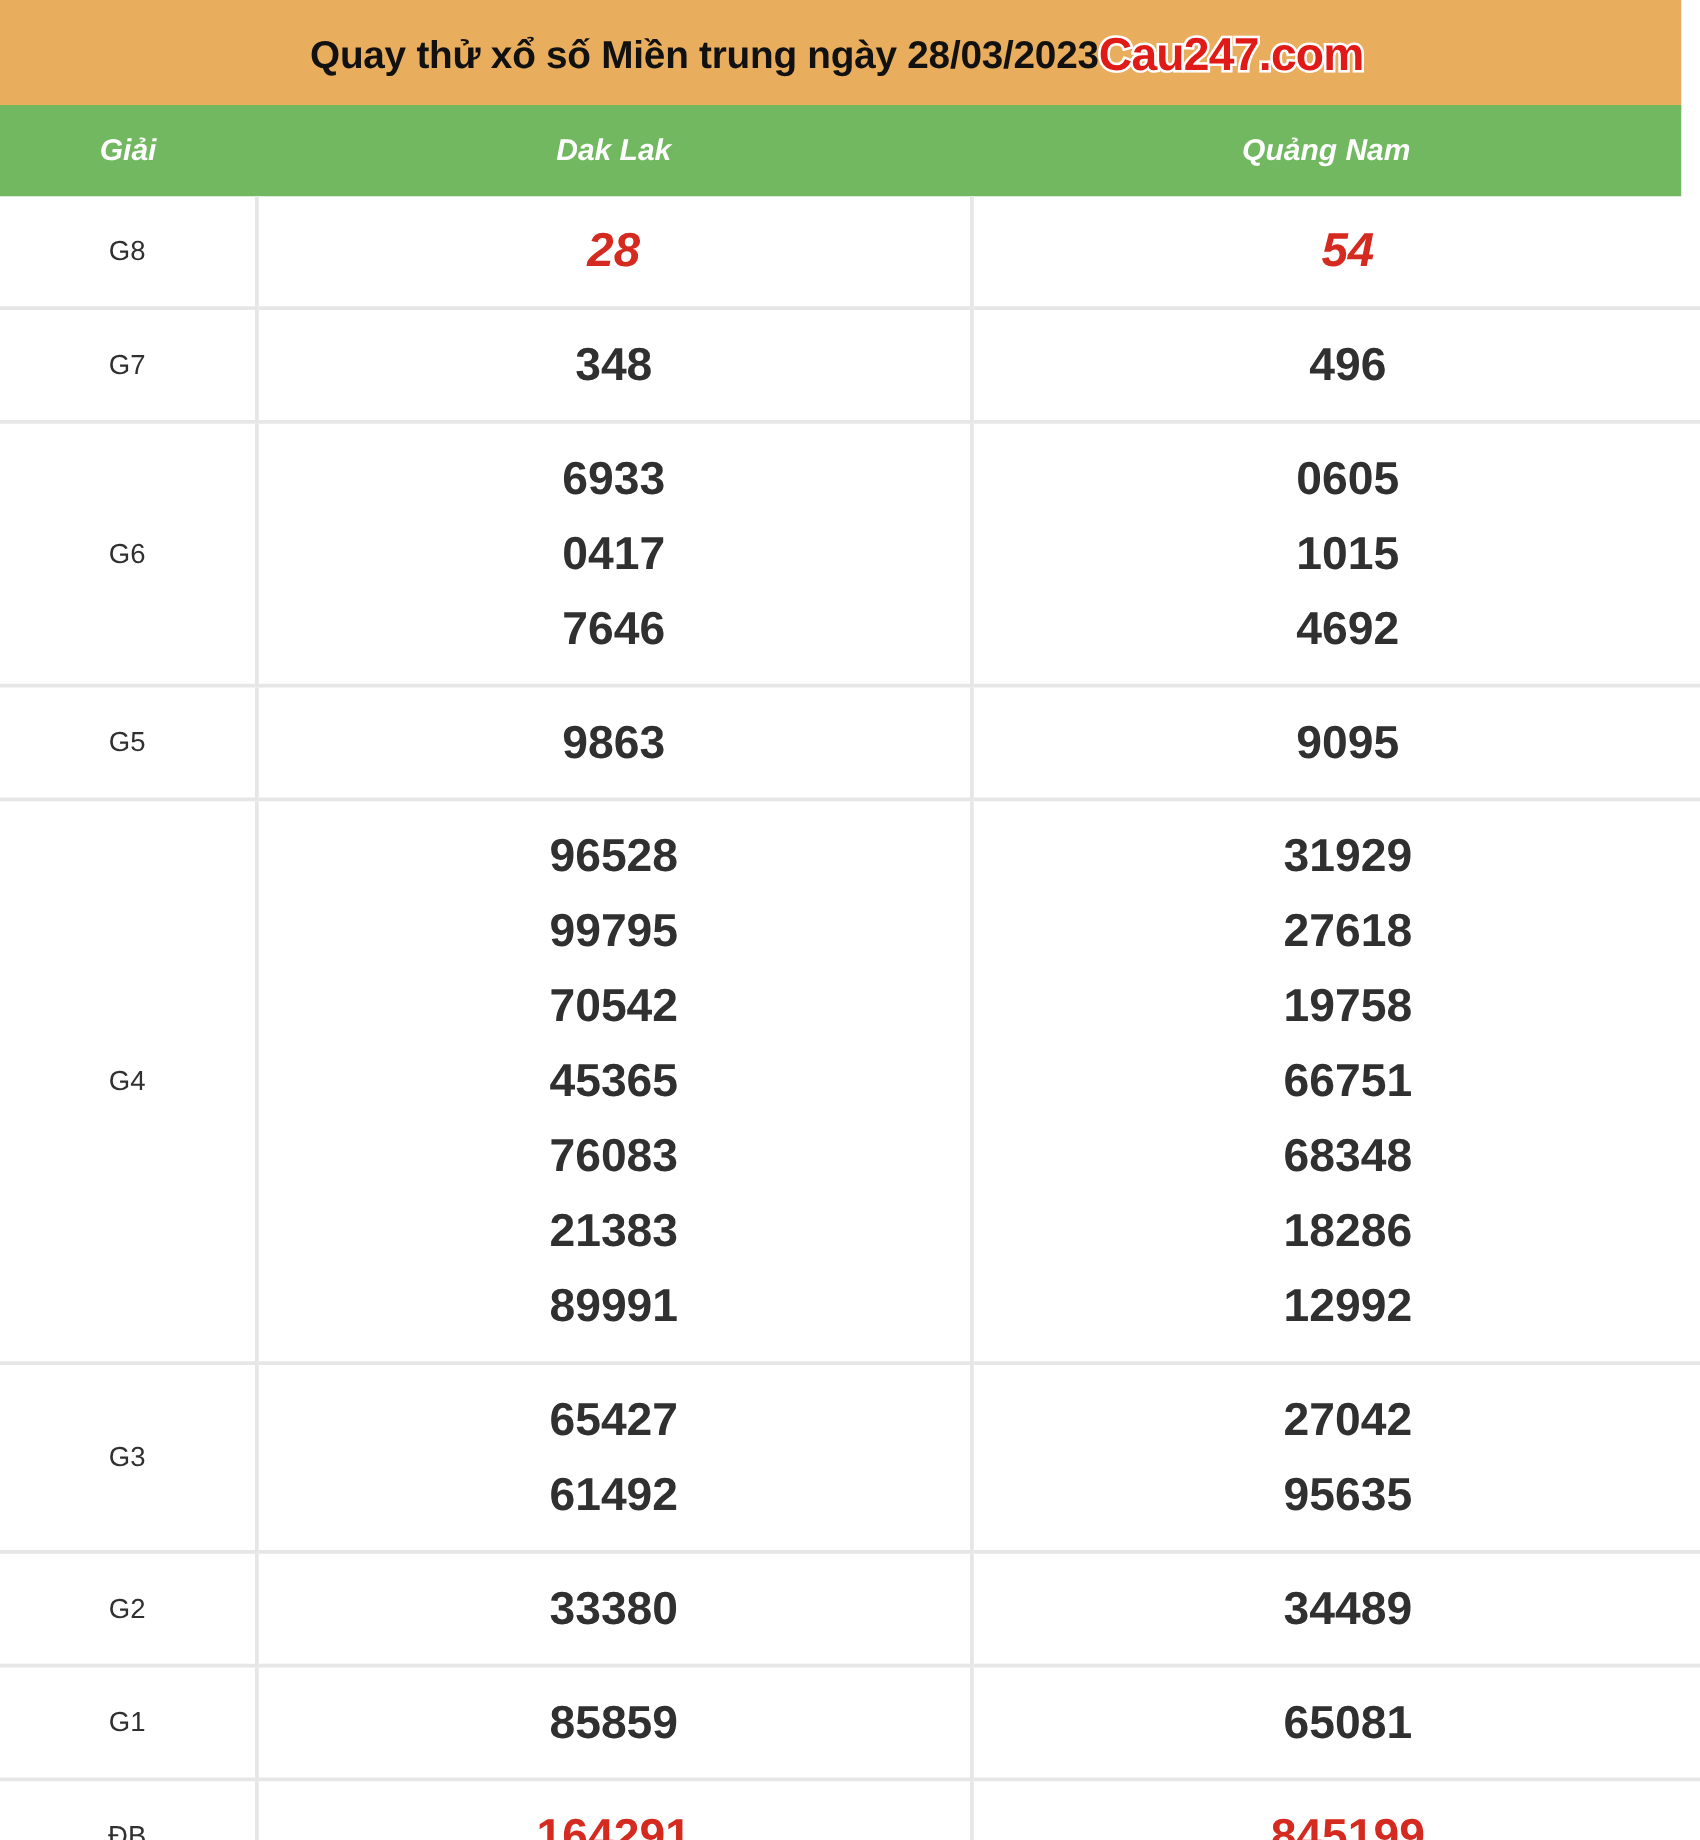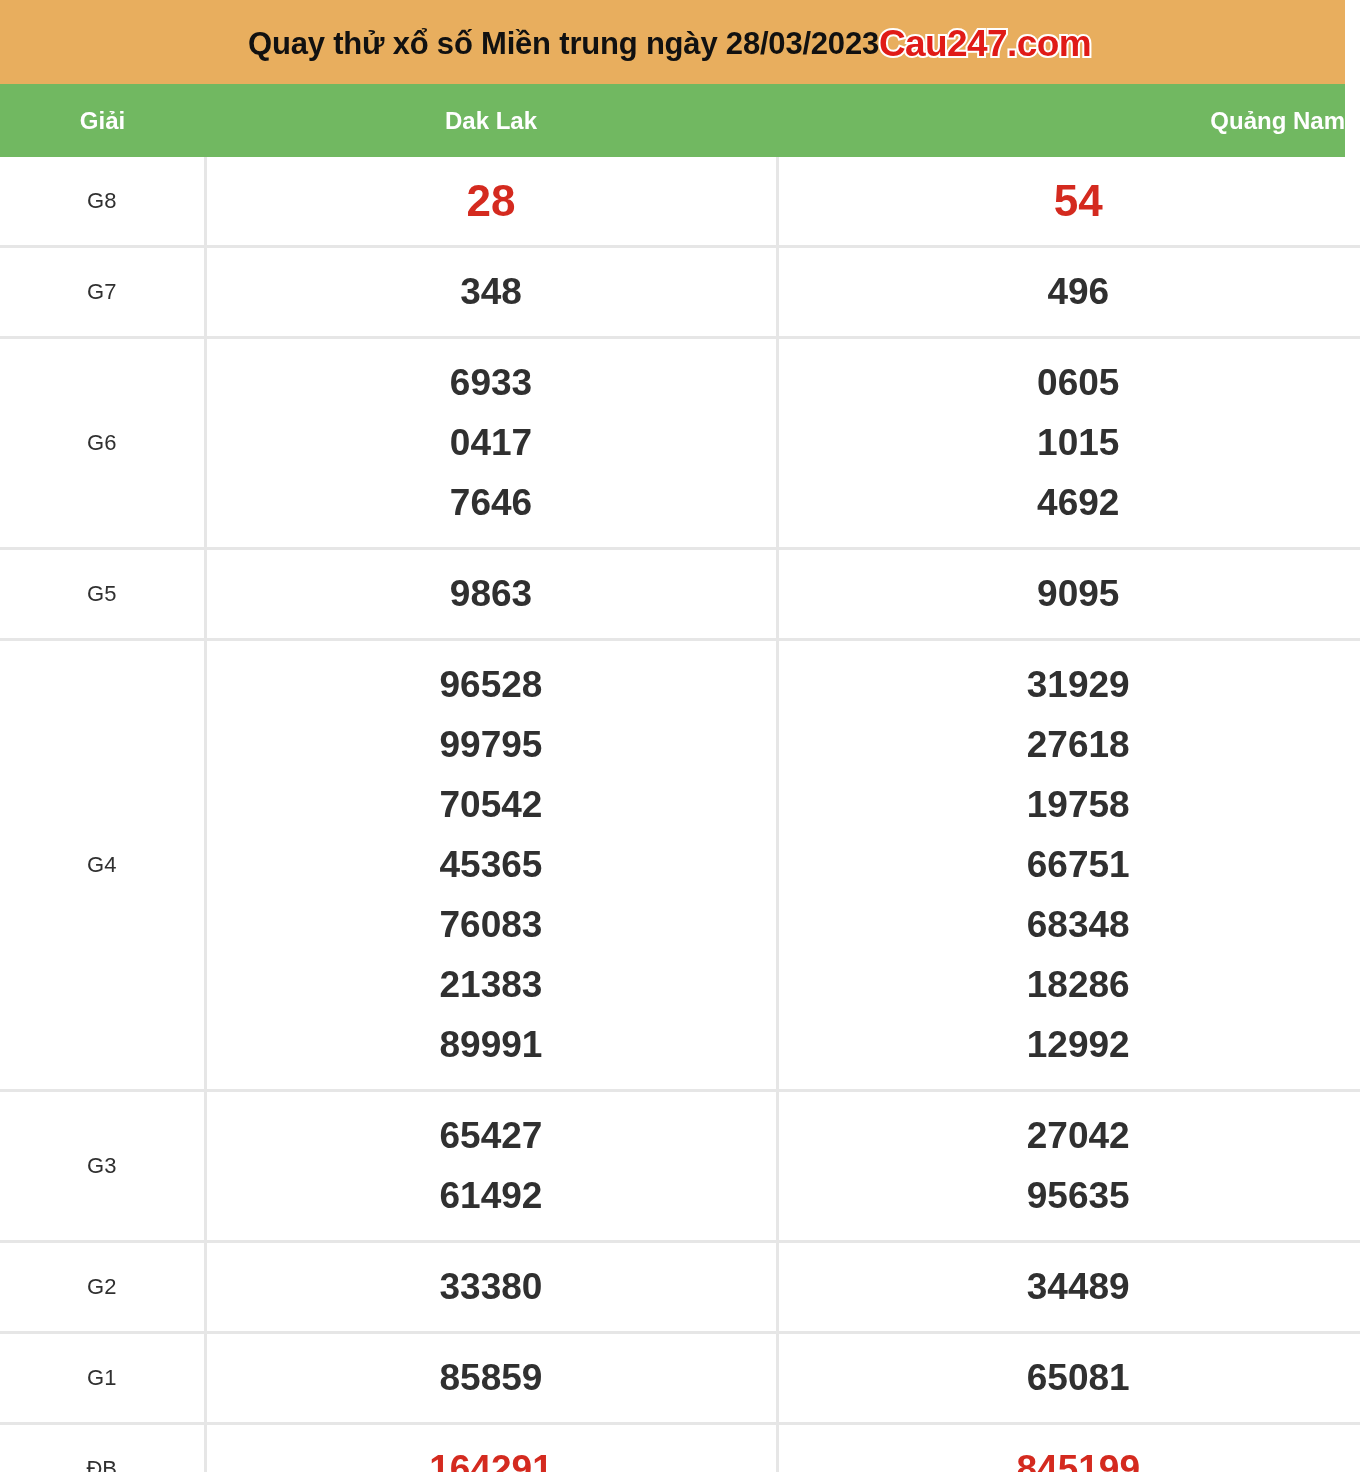--- a/index.html
+++ b/index.html
@@ -63,25 +63,26 @@
     display: flex;
     align-items: center;
   }
 
   .col-header .hcell {
     font-size: 24px;
     font-weight: bold;
     color: #ffffff;
     text-align: center;
     white-space: nowrap;
+    font-style: italic;
   }
 
   .hcell.c-prize { width: 205px; }
   .hcell.c-a     { width: 572px; }
-  .hcell.c-b     { width: 568px; text-align: right; }
+  .hcell.c-b     { width: 568px; }
 
   
   .results {
     position: absolute;
     left: 0;
     top: 157px;
     width: 1360px;
     border-collapse: collapse;
     table-layout: fixed;
   }
@@ -115,21 +116,21 @@
     width: 583px;
     border-right: none;
     padding-left: 18px;
   }
 
   .num-line { display: block; }
 
   
   .results tr.highlight td.num-cell { color: #d42a1f; }
 
-  .results tr.row-g8 td.num-cell { font-size: 44px; }
+  .results tr.row-g8 td.num-cell { font-size: 38px; font-style: italic; }
 </style>
 </head>
 <body>
 
 <div id="page">
 
   <div class="title-bar">
     <span class="title-text">Quay thử xổ số Miền trung ngày 28/03/2023</span>
     <span class="brand-logo">Cau247.com</span>
   </div>

